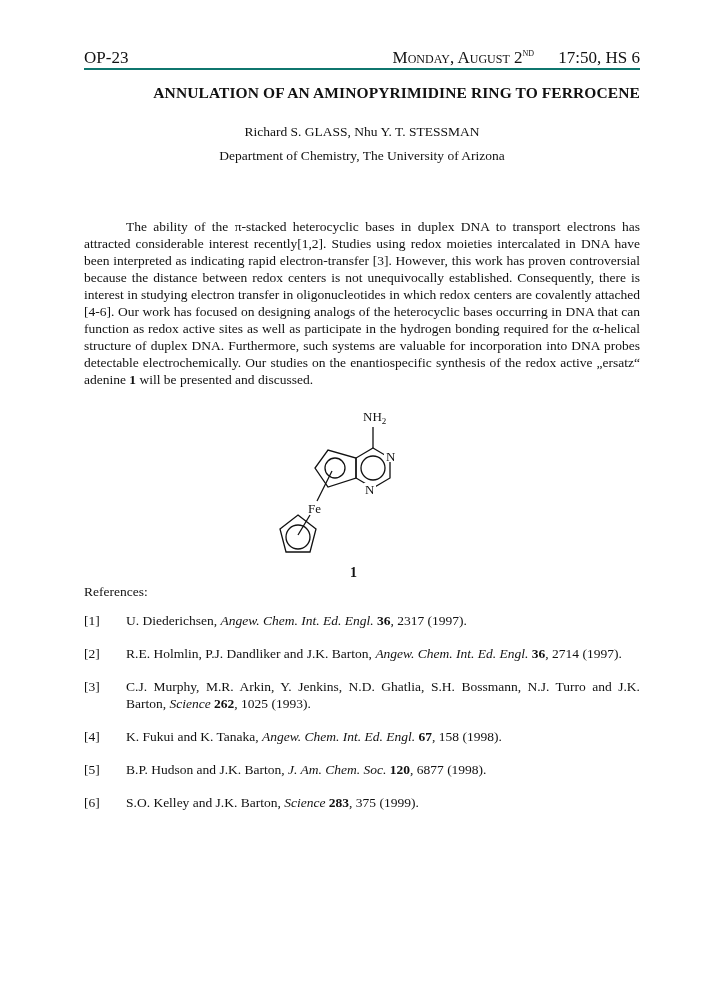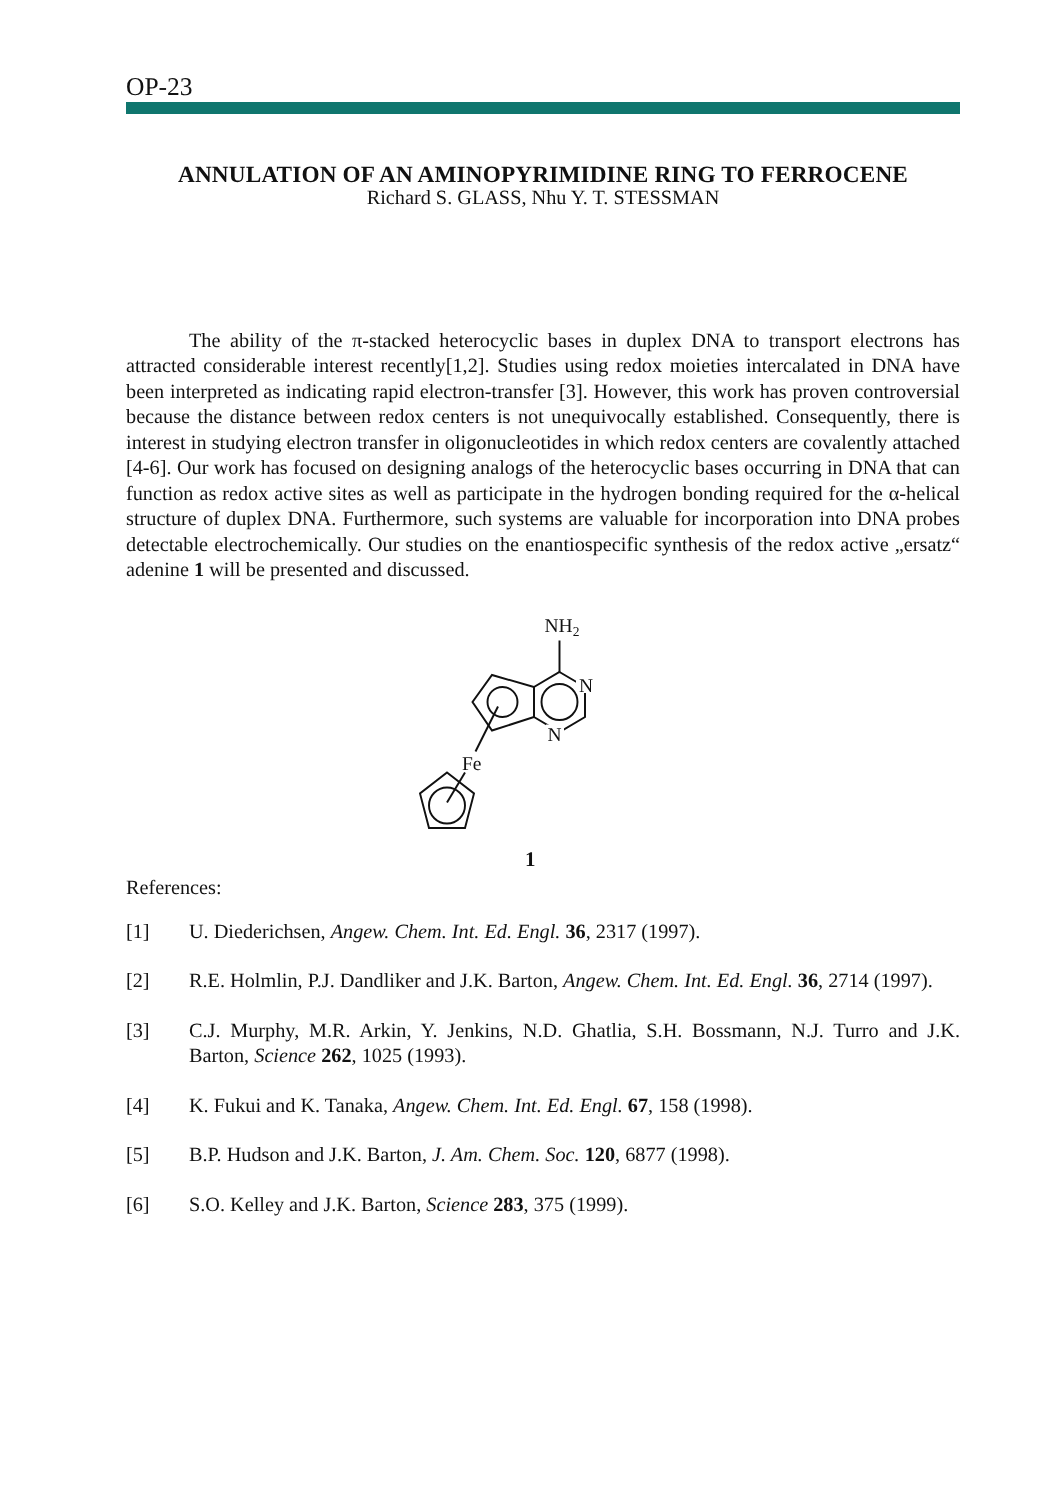--- a/index.html
+++ b/index.html
@@ -1,54 +1,59 @@
 <!DOCTYPE html>
 <html><head>
 <meta charset="utf-8">
 <style>
   html, body { margin: 0; padding: 0; background: #ffffff; }
   body { width: 704px; height: 996px; position: relative; overflow: hidden;
          font-family: "Liberation Serif", "DejaVu Serif", serif; color: #111; }
   .header { position: absolute; left: 84px; top: 46px; width: 556px; height: 22px;
-            border-bottom: 8px solid #0f766e; font-size: 17px; }
+            border-bottom: 2px solid #0f766e; font-size: 17px; }
   .header .left { position: absolute; left: 0; top: 2px; }
   .header .right { position: absolute; right: 0; top: 2px; }
   .header .day { font-variant: small-caps; }
   .header .sup { font-size: 8px; vertical-align: super; font-variant: small-caps; }
   .header .time { margin-left: 20px; }
-  .title { position: absolute; left: 84px; top: 108px; width: 556px; text-align: center;
+  .title { position: absolute; left: 84px; top: 84px; width: 556px; text-align: right;
            font-weight: bold; font-size: 15.5px; letter-spacing: 0.1px; }
   .authors { position: absolute; left: 84px; top: 124px; width: 556px; text-align: center; font-size: 13.5px; }
   .authors .u { }
   .affil { position: absolute; left: 84px; top: 148px; width: 556px; text-align: center;
            font-size: 13.5px; line-height: 16px; }
   .abstract { position: absolute; left: 84px; top: 218px; width: 556px; font-size: 13.5px;
               line-height: 17px; text-align: justify; text-indent: 42px; margin: 0; }
   .structure { position: absolute; left: 260px; top: 405px; width: 180px; height: 180px; }
   .refs-label { position: absolute; left: 84px; top: 584px; font-size: 13.5px; }
   .refs { position: absolute; left: 84px; top: 612px; width: 556px; font-size: 13.5px; line-height: 17px; }
   .ref { position: relative; padding-left: 42px; text-align: justify; margin-bottom: 16px; }
   .ref .num { position: absolute; left: 0; top: 0; }
   i { font-style: italic; }
   b { font-weight: bold; }
 </style>
 </head>
 <body>
 
 <div class="header">
   <span class="left">OP-23</span>
+  <span class="right">
+    <span class="day">Monday, August 2</span><span class="sup">ND</span>
+    <span class="time">17:50, HS 6</span>
+  </span>
 </div>
 
 <div class="title">ANNULATION OF AN AMINOPYRIMIDINE RING TO FERROCENE</div>
 
 <div class="authors">
   <span class="u">Richard S. GLASS</span><span>, Nhu Y. T. STESSMAN</span>
 </div>
 
 <div class="affil">
+  <div>Department of Chemistry, The University of Arizona</div>
 </div>
 
 <p class="abstract"><span>The ability of the π-stacked heterocyclic bases in duplex DNA to transport electrons has attracted considerable interest recently[1,2].  Studies using redox moieties intercalated in DNA have been interpreted as indicating rapid electron-transfer [3].  However, this work has proven controversial because the distance between redox centers is not unequivocally established. Consequently, there is interest in studying electron transfer in oligonucleotides in which redox centers are covalently attached [4-6].  Our work has focused on designing analogs of the heterocyclic bases occurring in DNA that can function as redox active sites as well as participate in the hydrogen bonding required for the α-helical structure of duplex DNA.  Furthermore, such systems are valuable for incorporation into DNA probes detectable electrochemically.  Our studies on the enantiospecific synthesis of the redox active „ersatz“ adenine </span><b>1</b><span> will be presented and discussed.</span></p>
 
 <svg class="structure" viewBox="0 0 180 180" width="180" height="180">
   <g stroke="#111" stroke-width="1.3" fill="none">
 
     <polygon points="113,43 130,53 130,73 113,83 96,73 96,53"></polygon>
     <circle cx="113" cy="63" r="12"></circle>
 

